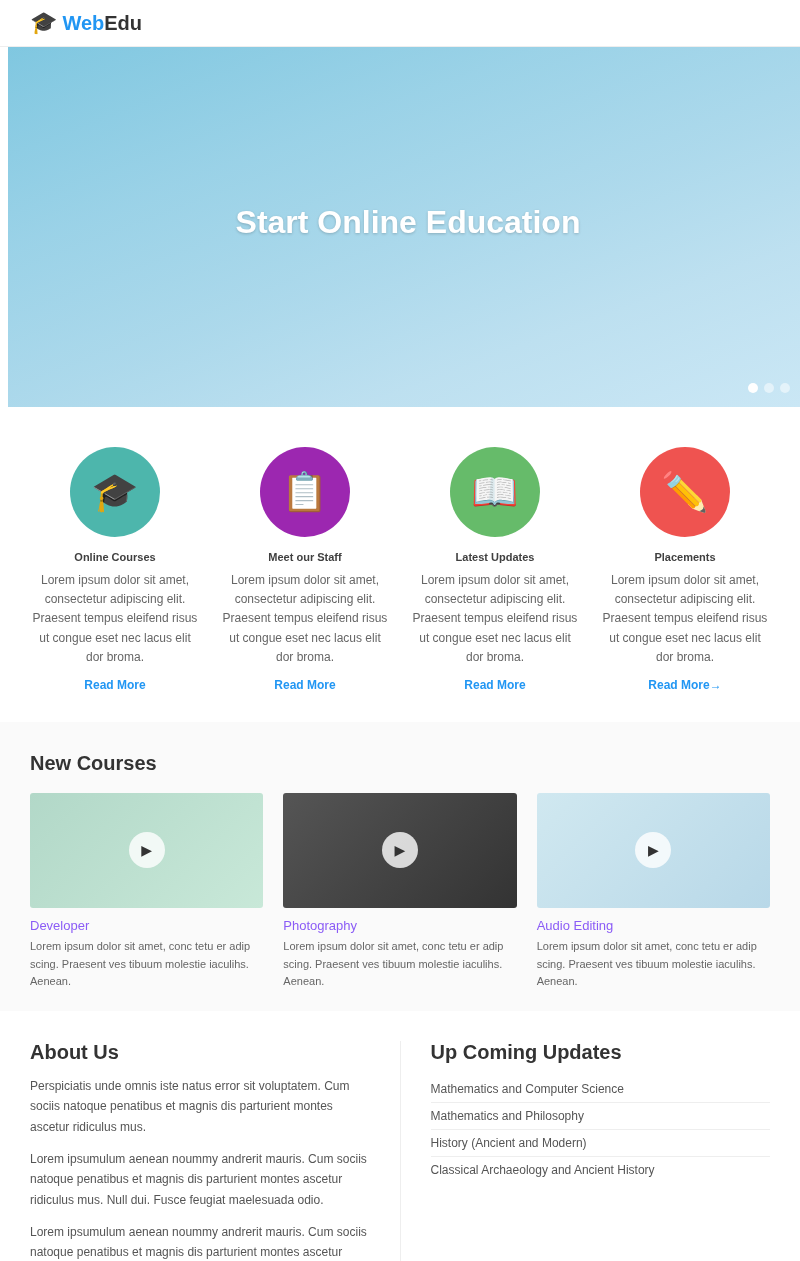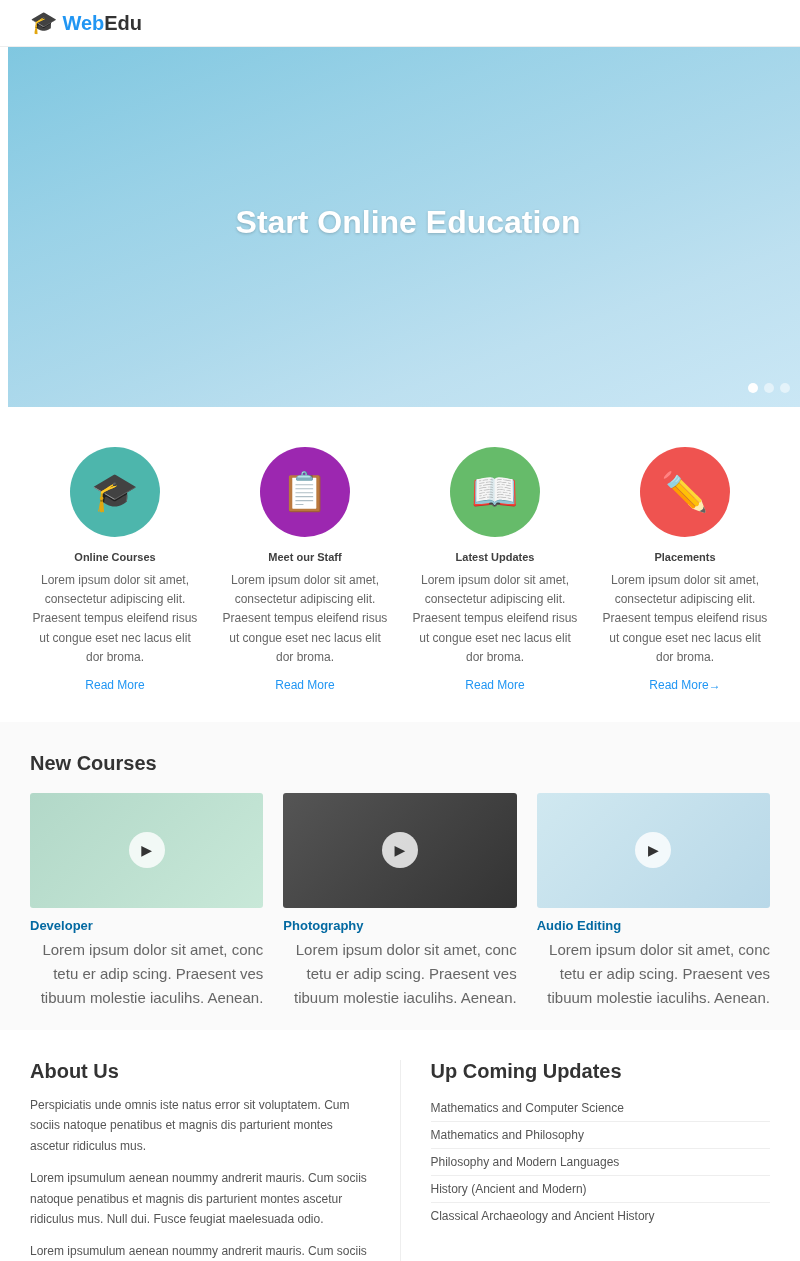--- a/index.html
+++ b/index.html
@@ -124,20 +124,21 @@
     .feature-text {
       font-size: 12px;
       color: #666;
       line-height: 1.6;
       margin-bottom: 10px;
     }
     .feature-link {
       font-size: 12px;
       color: #2196F3;
       text-decoration: none;
+      font-weight: bold;
     }
 
     
     .new-courses {
       padding: 30px 30px 20px;
       background: #fafafa;
     }
     .section-title {
       font-size: 20px;
       font-weight: bold;
@@ -174,29 +175,28 @@
       background: rgba(255,255,255,0.8);
       display: flex;
       align-items: center;
       justify-content: center;
       font-size: 14px;
       color: #333;
       cursor: pointer;
     }
     .course-name {
       font-size: 13px;
-      font-weight: bold;
-      color: #0369a1;
+      font-weight: normal;
+      color: #8b5cf6;
       margin-bottom: 5px;
     }
     .course-desc {
-      font-size: 15px;
+      font-size: 11px;
       color: #666;
       line-height: 1.6;
-      text-align: right;
     }
 
     
     .about-upcoming {
       display: flex;
       gap: 0;
       padding: 30px 30px;
       background: #fff;
     }
     .about-us {
@@ -314,18 +314,17 @@
         <div class="about-text">Lorem ipsumulum aenean noummy andrerit mauris. Cum sociis natoque penatibus et magnis dis parturient montes ascetur ridiculus mus. Null dui. Fusce feugiat maelesuada odio.</div>
         <div class="about-text">Lorem ipsumulum aenean noummy andrerit mauris. Cum sociis natoque penatibus et magnis dis parturient montes ascetur ridiculus mus. Null dui. Fusce feugiat maelesuada odio.</div>
       </div>
 
   </div>
   <div class="upcoming-courses">
     <div class="section-title">Up Coming Updates</div>
     <ul class="upcoming-list" id="upcoming-list">
         <li>Mathematics and Computer Science</li>
         <li>Mathematics and Philosophy</li>
-        <li>Philosophy and Modern Languages</li>
         <li>History (Ancient and Modern)</li>
         <li>Classical Archaeology and Ancient History</li>
       </ul>
   </div>
 </div>
 
 </body></html>

